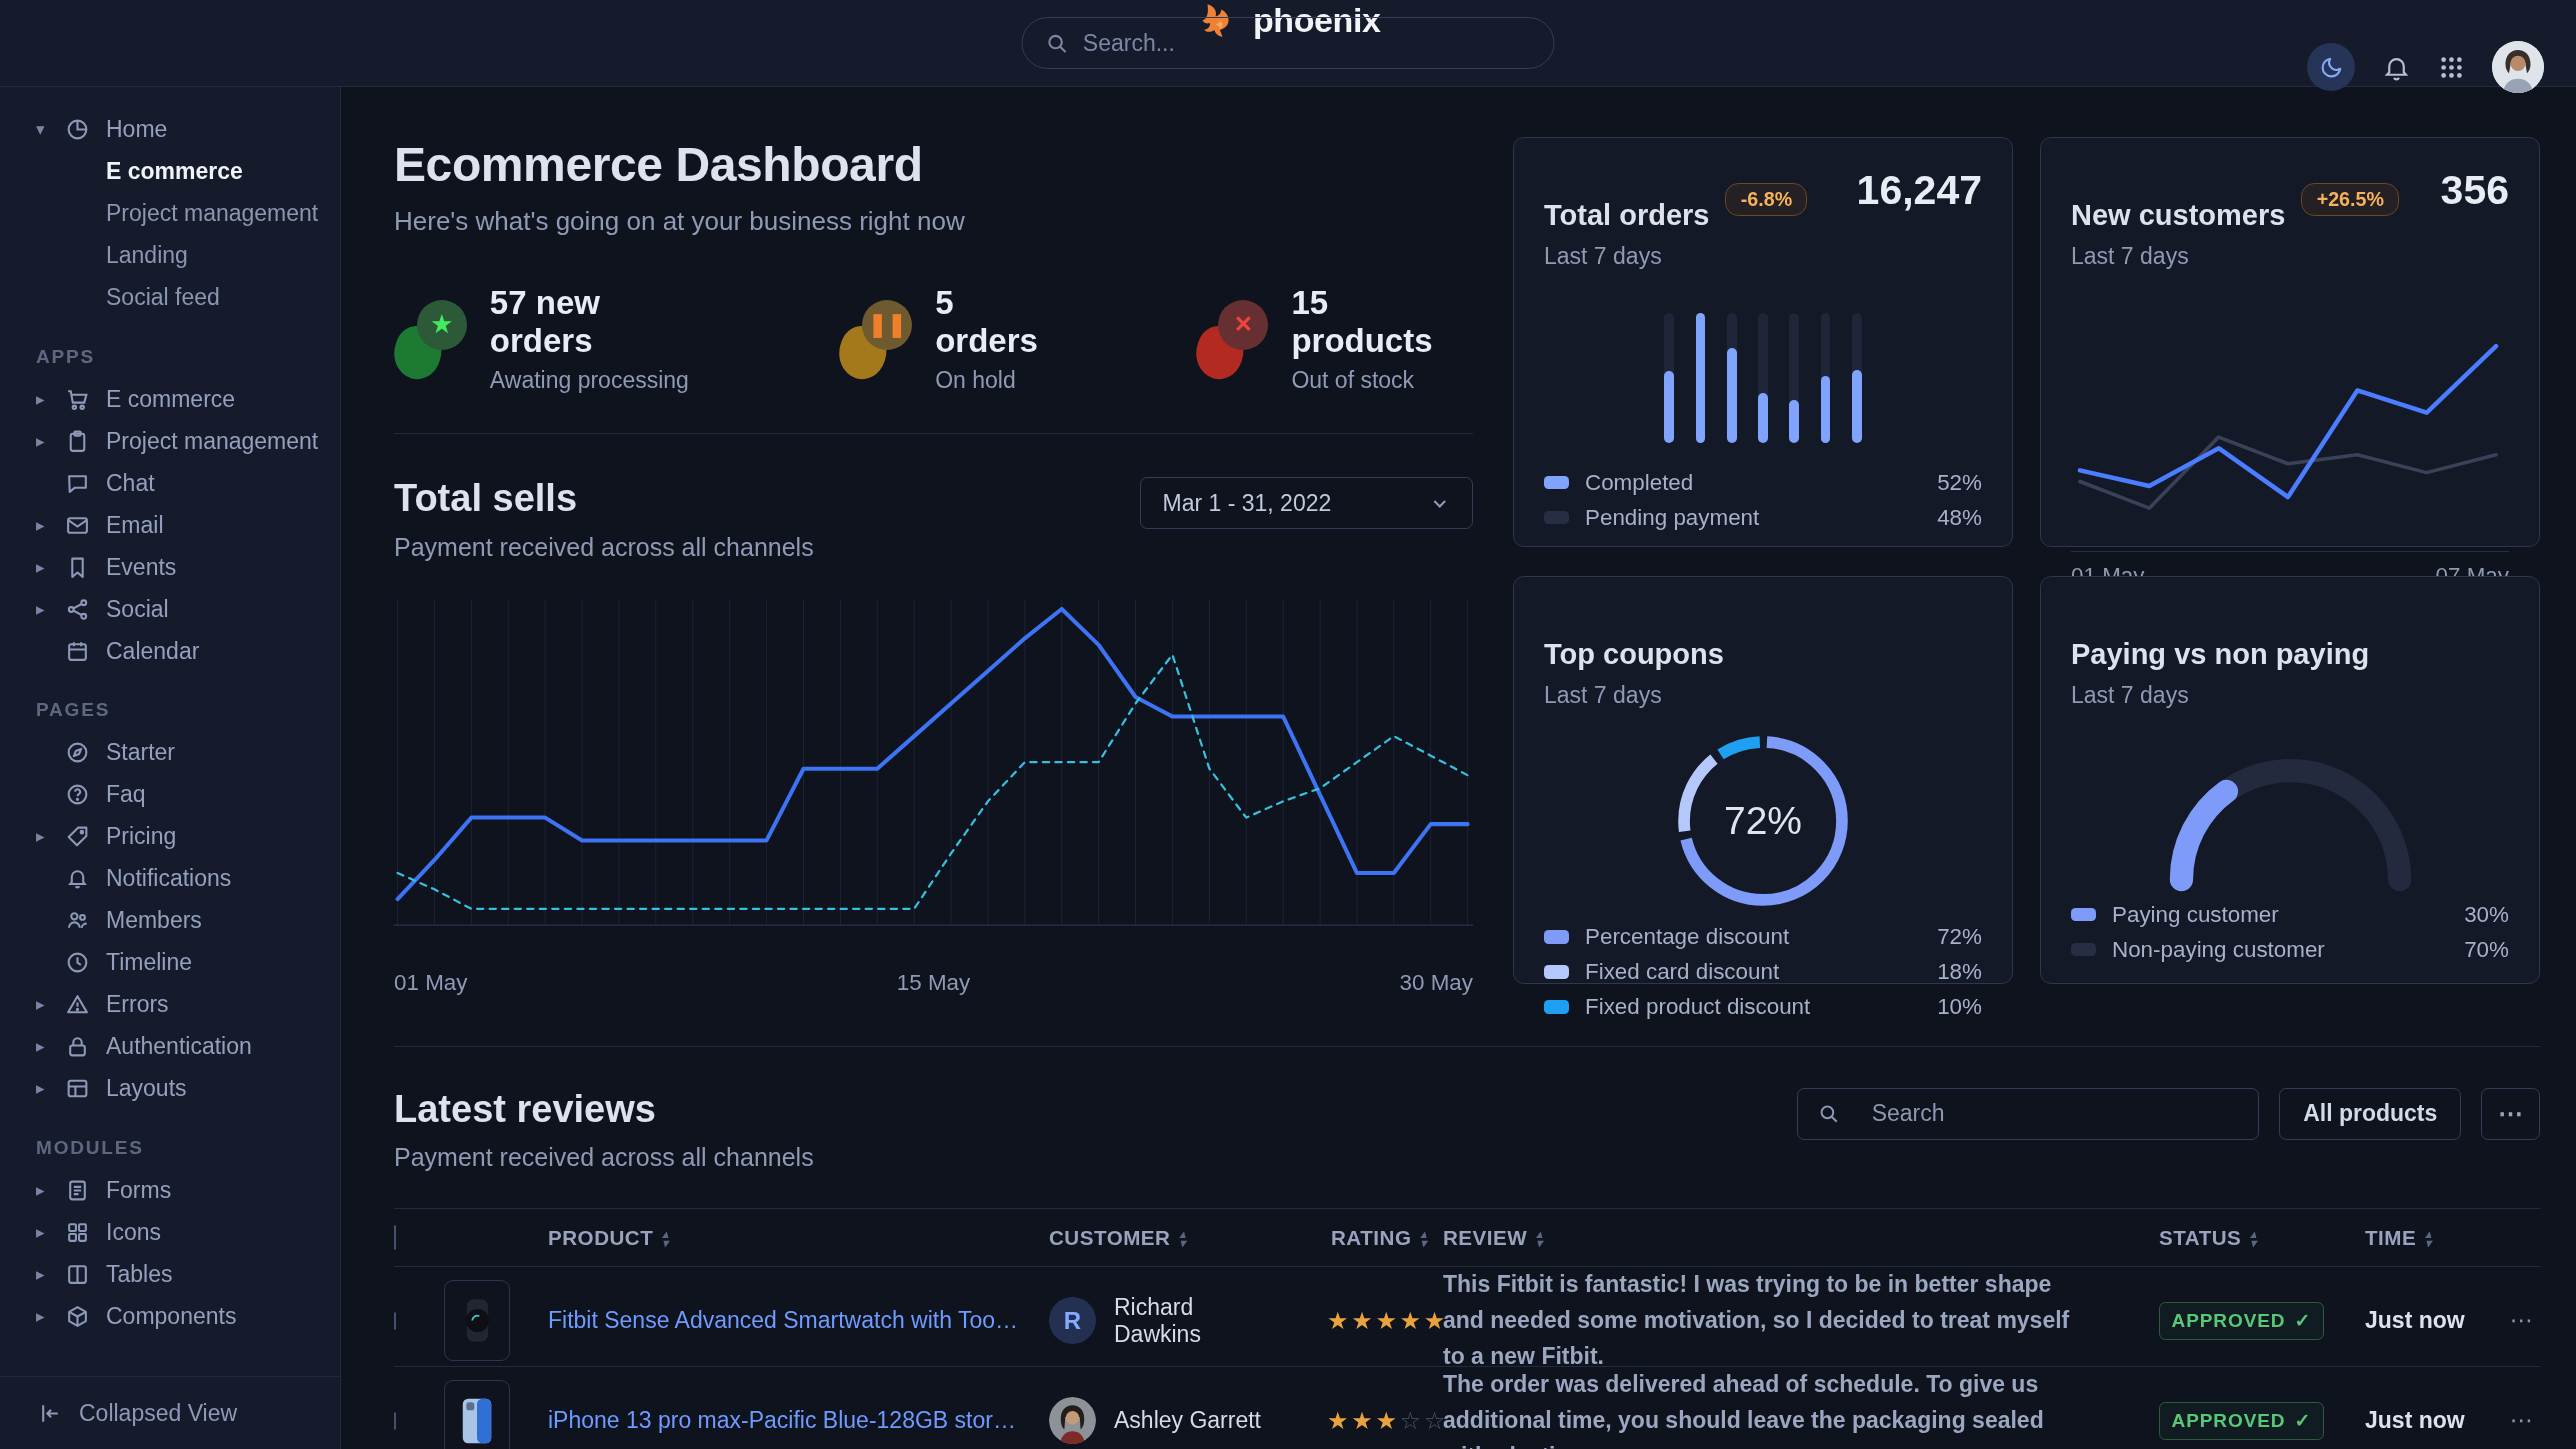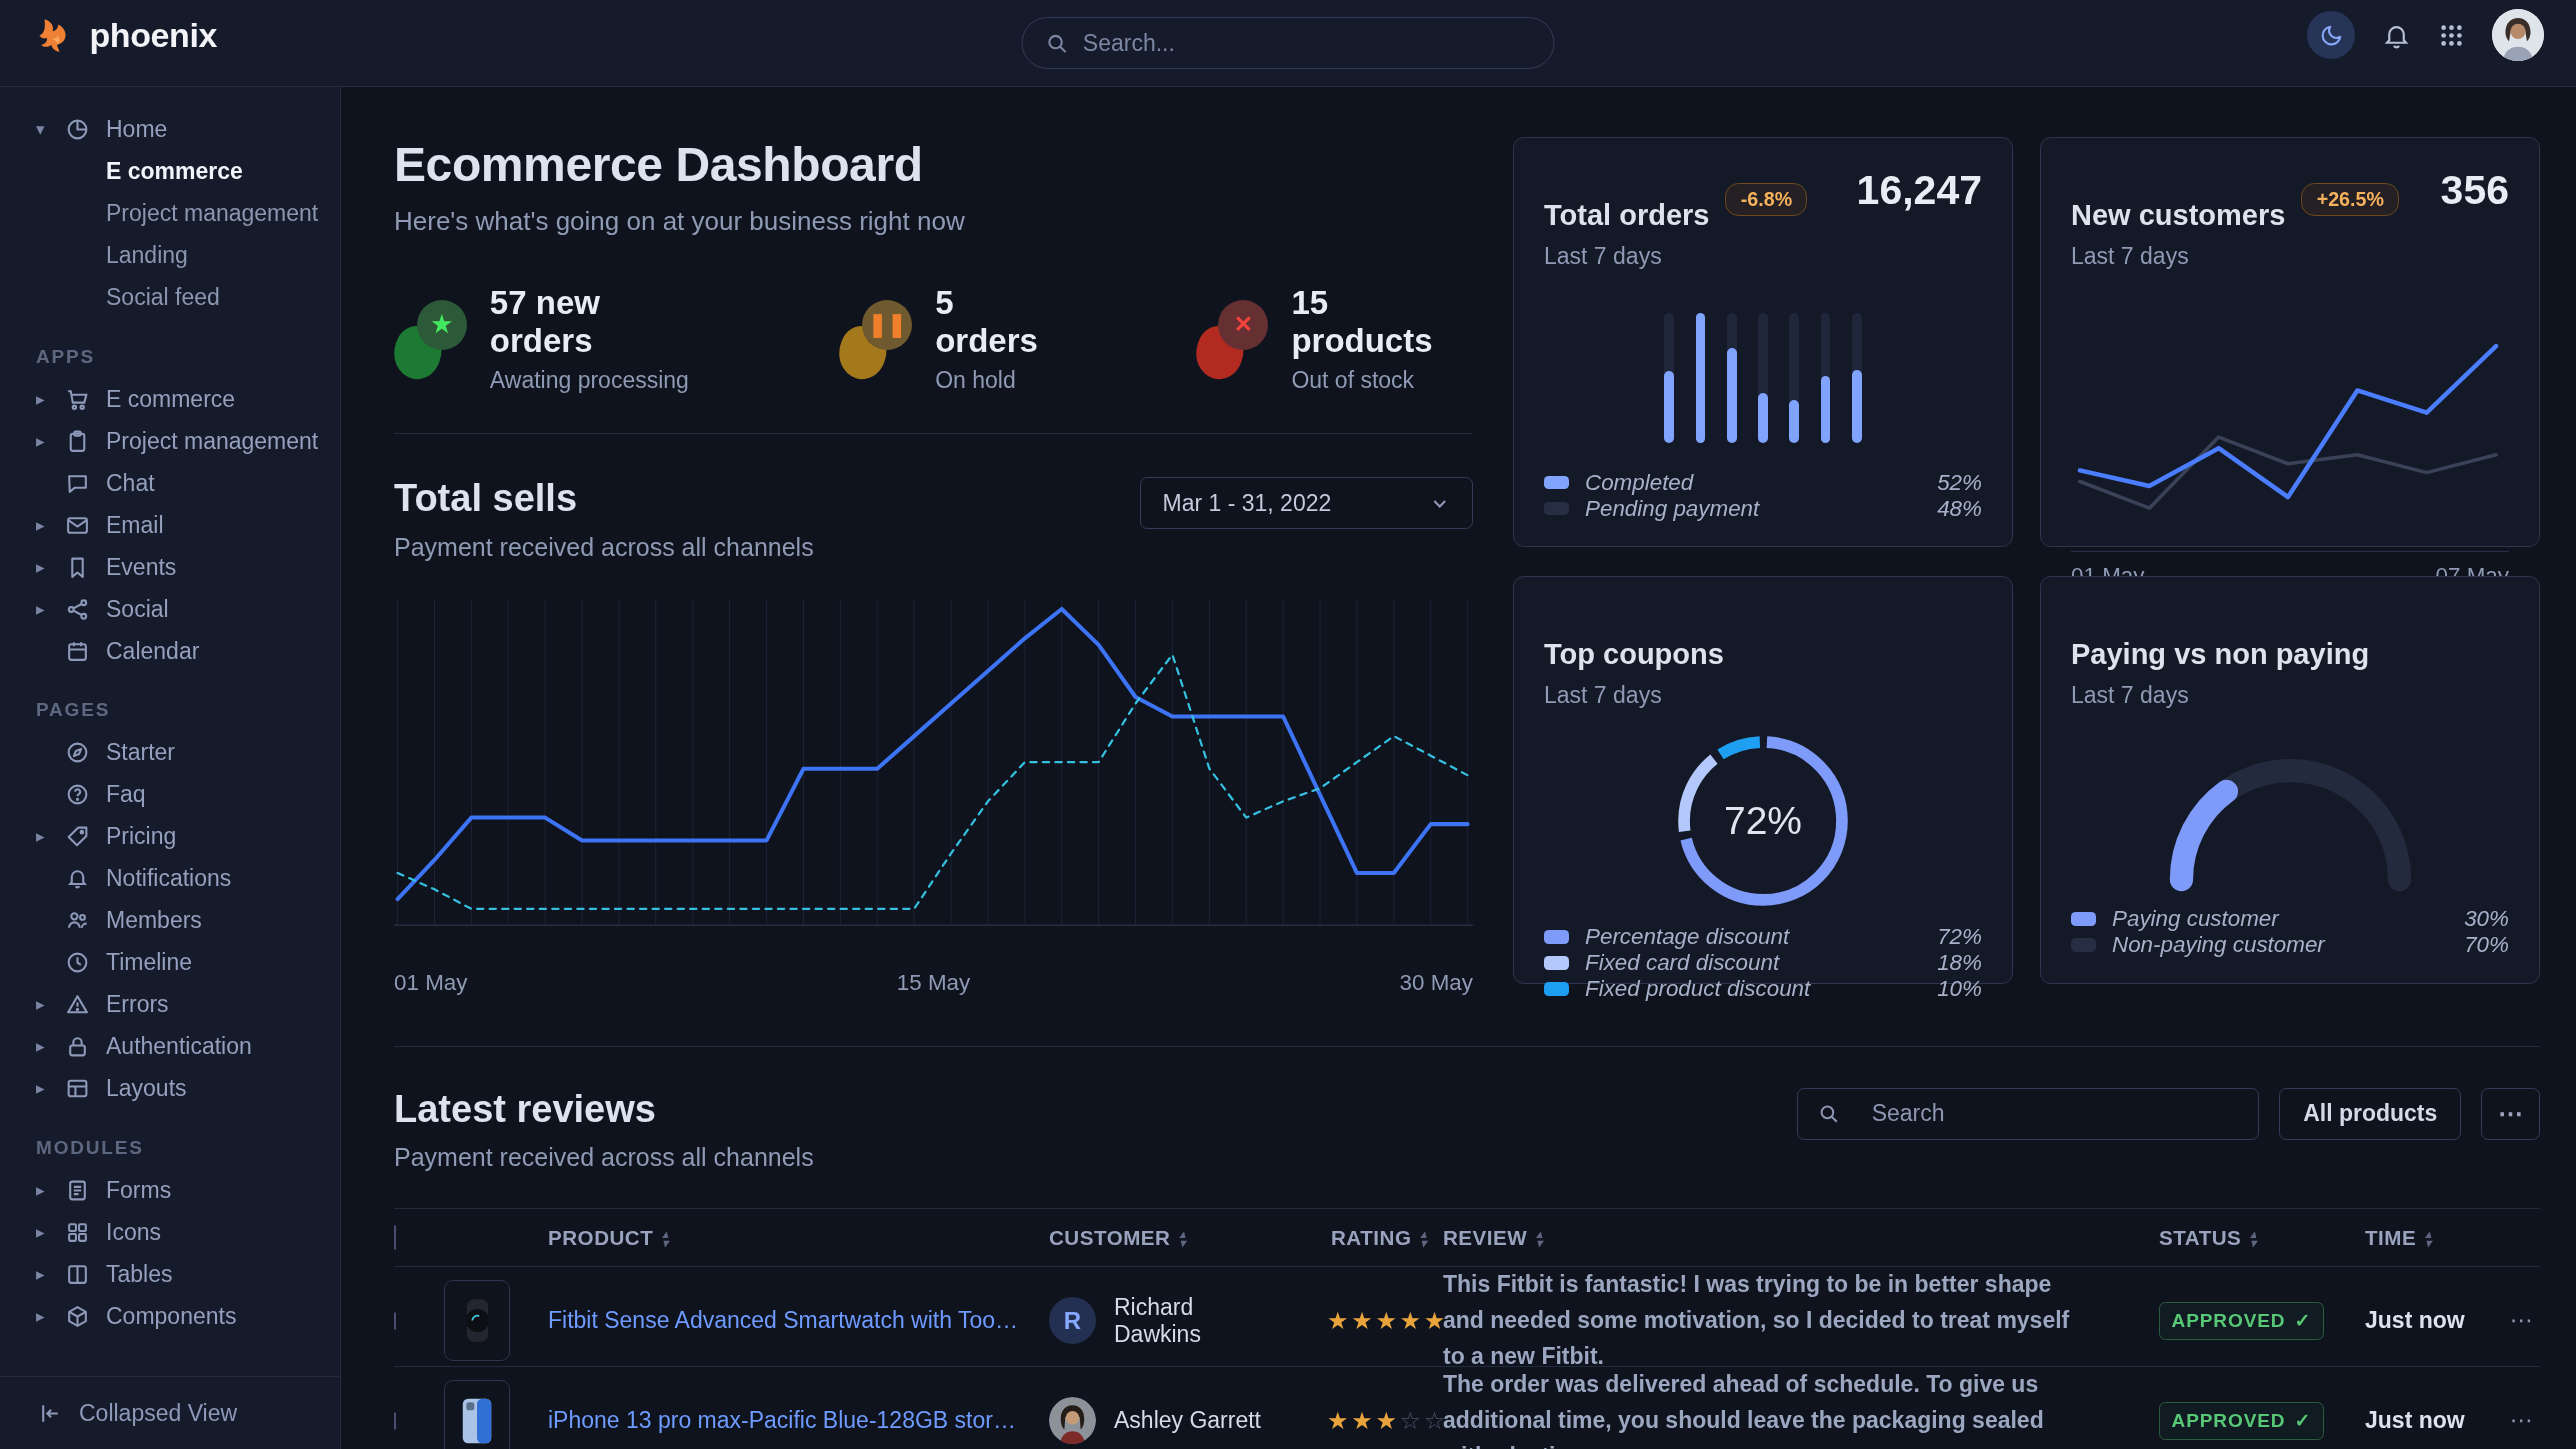--- a/index.html
+++ b/index.html
@@ -8,21 +8,21 @@
     background:#0f131e;
     font-family:"Liberation Sans", sans-serif;
     color:#e8ecf4;
   }
   svg { display:block; }
 
   
   .navbar {
     position:absolute; top:0; left:0; width:2576px; height:87px;
     background:#161b2b; border-bottom:1.8px solid #232b40;
-    display:flex; align-items:center; padding:0 32px 16px 36px; z-index:5;
+    display:flex; align-items:center; padding:0 32px 16px 36px; z-index:5;flex-direction:column;
   }
   .brand { display:flex; align-items:center; gap:12.5px; }
   .brand-name { font-size:34px; font-weight:700; color:#f2f4f8; letter-spacing:-0.4px; }
   .nav-search {
     position:absolute; left:50%; top:50%; transform:translate(-50%,-50%);
     width:533px; height:52px; border:1.8px solid #343d58; border-radius:26px;
     display:flex; align-items:center; gap:14.3px; padding:0 23px; color:#7c87a3;
   }
   .nav-search input {
     background:transparent; border:none; outline:none; color:#aeb7cc;
@@ -97,21 +97,21 @@
   .card-head { display:flex; align-items:flex-start; }
   .card-title-wrap { display:flex; align-items:center; gap:16px; }
   .card-title { font-size:29px; font-weight:700; color:#dde2ee;margin-top:32px; }
   .badge {
     font-size:19.7px; font-weight:700; padding:3.6px 14.3px; border-radius:13.4px;
     color:#f5b15c; border:1.8px solid #6e4a1c; background:rgba(229,120,11,0.08);
   }
   .card-value { margin-left:auto; font-size:41px; font-weight:700; color:#e8ecf4; }
   .card-period { margin-top:10.7px; font-size:23px; color:#8f9ab5; }
 
-  .legend { margin-top:auto; display:flex; flex-direction:column; gap:0;font-style:italic; }
+  .legend { margin-top:auto; display:flex; flex-direction:column; gap:9px; }
   .leg-row { display:flex; align-items:center; font-size:22.4px; color:#a7b1c9; }
   .pill { width:25px; height:13.4px; border-radius:4.5px; margin-right:16px; }
   .leg-val { margin-left:auto; color:#a7b1c9; }
   .pill.c-blue { background:#80a3fd; } .pill.c-dark { background:#262e44; }
   .pill.c-soft { background:#7e9bf9; } .pill.c-light { background:#b5c8fb; } .pill.c-bright { background:#1e9ff2; }
 
   .bars-box { display:flex; align-items:flex-end; gap:21.5px; margin:43px auto 27px; height:134px; }
   .track { width:9.8px; height:130px; background:#20263a; border-radius:5.4px; position:relative; }
   .track .fill { position:absolute; bottom:0; left:0; width:100%; background:#80a3fd; border-radius:5.4px; }
 

